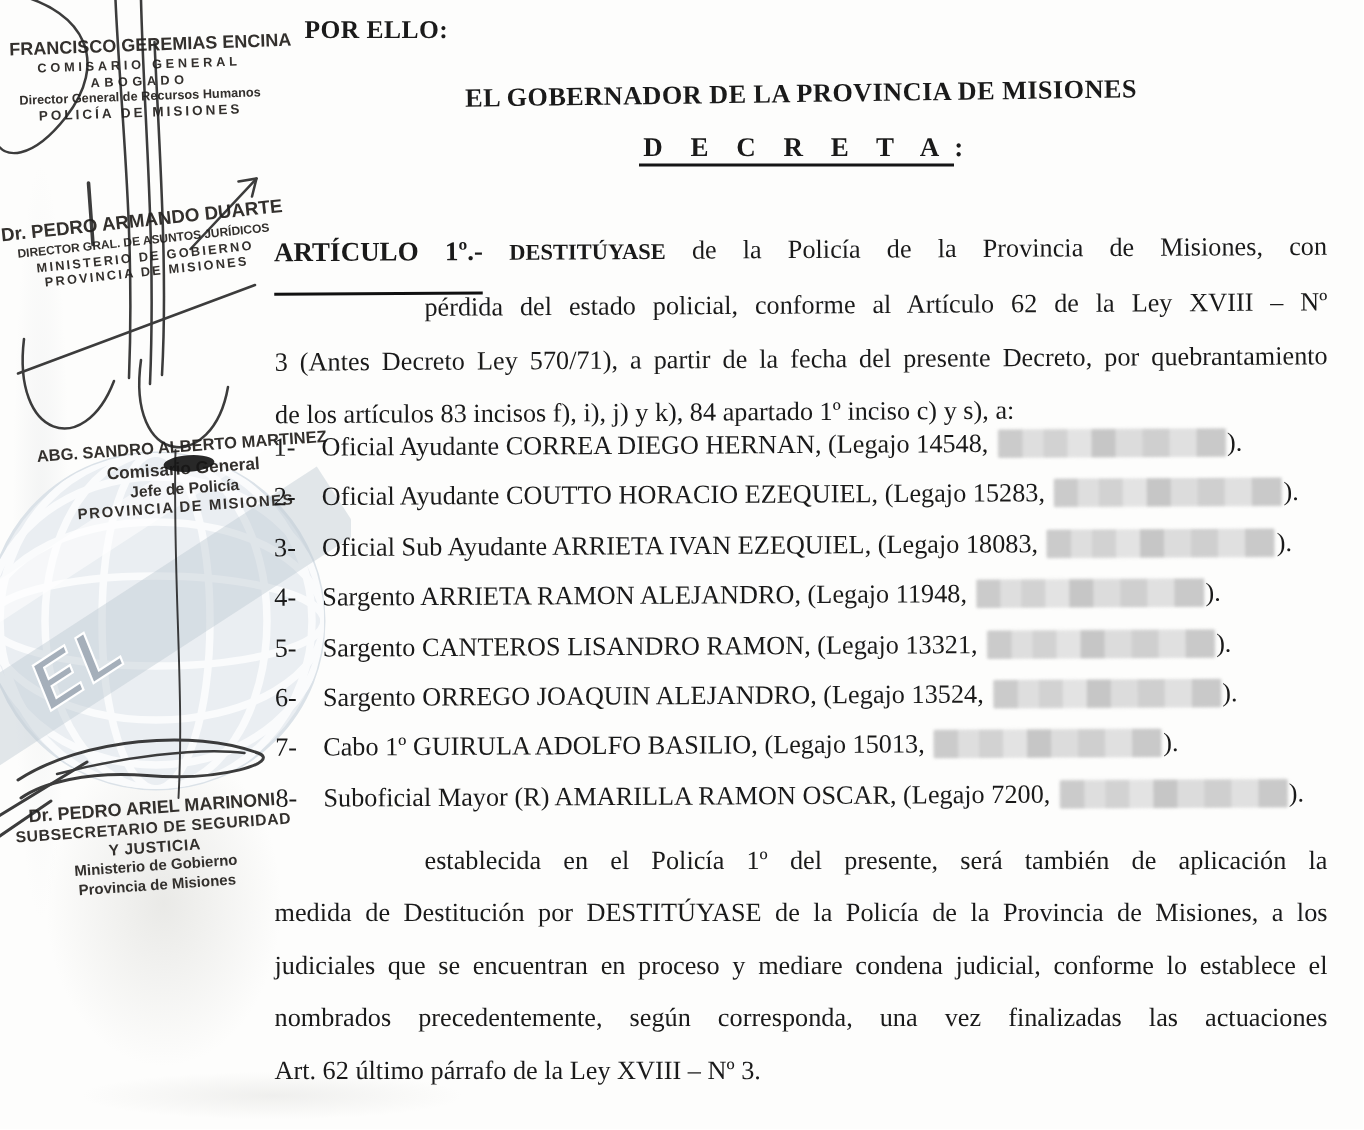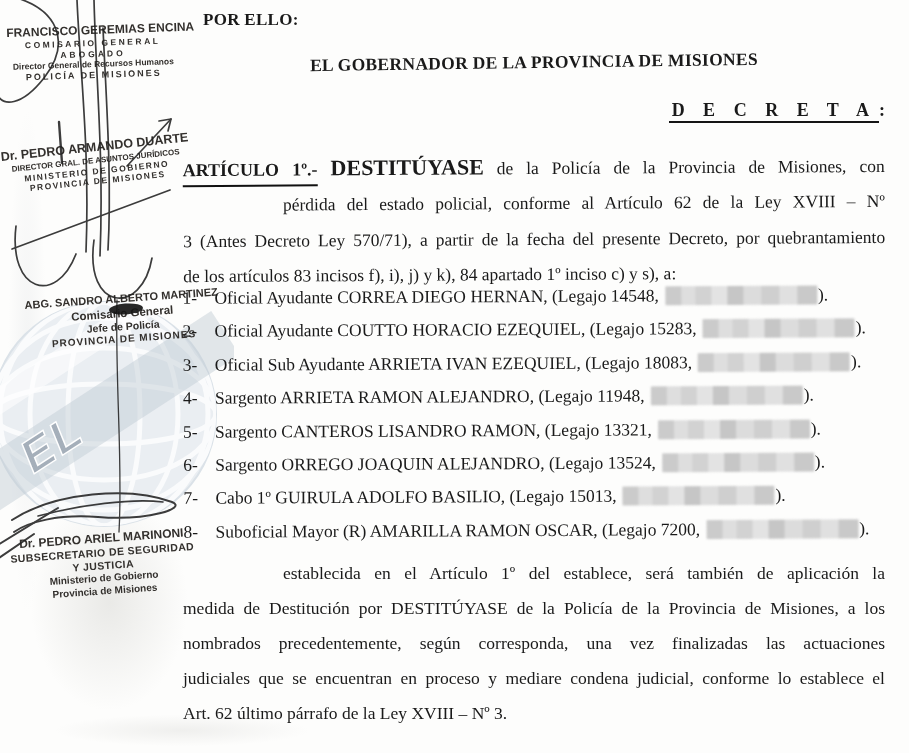--- a/index.html
+++ b/index.html
@@ -42,32 +42,32 @@
   #st4 .sl1 { font-size:12px; }
   #st4 .sl2 { letter-spacing:.4px; font-size:10.5px; }
 
   
   .main { position:absolute; left:183px; top:0; width:702px; height:753px; z-index:4; font-size:17.5px; }
   .por-ello { position:absolute; left:20px; top:10px; font-weight:bold; font-size:17px; letter-spacing:.3px;text-align:center; }
   .gobernador {
     position:absolute; top:52px; left:0; width:100%; text-align:center;
     font-weight:bold; font-size:17.5px; letter-spacing:.3px; transform:rotate(-.8deg);
   }
-  .decreta { position:absolute; top:100px; left:0; width:100%; text-align:right; font-weight:bold; font-size:18px; }
+  .decreta { position:absolute; top:88px; left:0; width:100%; text-align:center; font-weight:bold; font-size:18px; }
   .decreta .u { letter-spacing:7px; border-bottom:2px solid #151515; padding:0 3px 1px 3px; }
 
   .art { position:absolute; left:0; width:100%; }
   .art .ln { line-height:35.3px; text-align:justify; text-align-last:justify; }
   .art .ln.left { text-align:left; text-align-last:left; }
   .art .ln.ind { padding-left:100px; }
   .art1 { top:149px; transform:rotate(-.35deg); }
   .art2 { top:556px; }
   .art2 .ln { line-height:35px; }
-  .art-label { font-weight:bold; font-size:18px; border-bottom:2px solid #111; padding-bottom:5px; }
-  .art-bold  { font-weight:bold; font-size:22px; }
+  .art-label { font-weight:bold; font-size:18px; border-bottom:2px solid #111; padding-bottom:17px; }
+  .art-bold  { font-weight:bold; font-size:15px; }
 
   .list { position:absolute; top:286px; left:0; width:100%; transform:rotate(-.3deg); }
   .li { display:flex; height:33.4px; }
   .li .num { width:32px; flex:0 0 32px; }
   .li .txt { white-space:nowrap; }
   .redact {
     display:inline-block; width:152px; height:19px; margin:0 1px -4px 6px; border-radius:1px;
     background:repeating-linear-gradient(90deg,
       #cbcbcb 0 16px, #dedede 16px 30px, #d2d2d2 30px 46px,
       #e3e3e3 46px 62px, #c6c6c6 62px 78px, #dcdcdc 78px 96px,
@@ -199,21 +199,21 @@
           <span class="num">7-</span>
           <span class="txt"><span>Cabo 1º GUIRULA ADOLFO BASILIO, (Legajo 15013,</span><span class="redact"></span><span>).</span></span>
         </div>
       <div class="li">
           <span class="num">8-</span>
           <span class="txt"><span>Suboficial Mayor (R) AMARILLA RAMON OSCAR, (Legajo 7200,</span><span class="redact"></span><span>).</span></span>
         </div>
     </div>
 
     <div class="art art2">
-      <div class="ln ind">establecida en el Artículo 1º del establece, será también de aplicación la</div>
+      <div class="ln ind">establecida en el Policía 1º del presente, será también de aplicación la</div>
       <div class="ln">medida de Destitución por DESTITÚYASE de la Policía de la Provincia de Misiones, a los</div>
+      <div class="ln">judiciales que se encuentran en proceso y mediare condena judicial, conforme lo establece el</div>
       <div class="ln">nombrados precedentemente, según corresponda, una vez finalizadas las actuaciones</div>
-      <div class="ln">judiciales que se encuentran en proceso y mediare condena judicial, conforme lo establece el</div>
       <div class="ln left">Art. 62 último párrafo de la Ley XVIII – Nº 3.</div>
     </div>
 
   </div>
 </div>
 
 </body></html>

